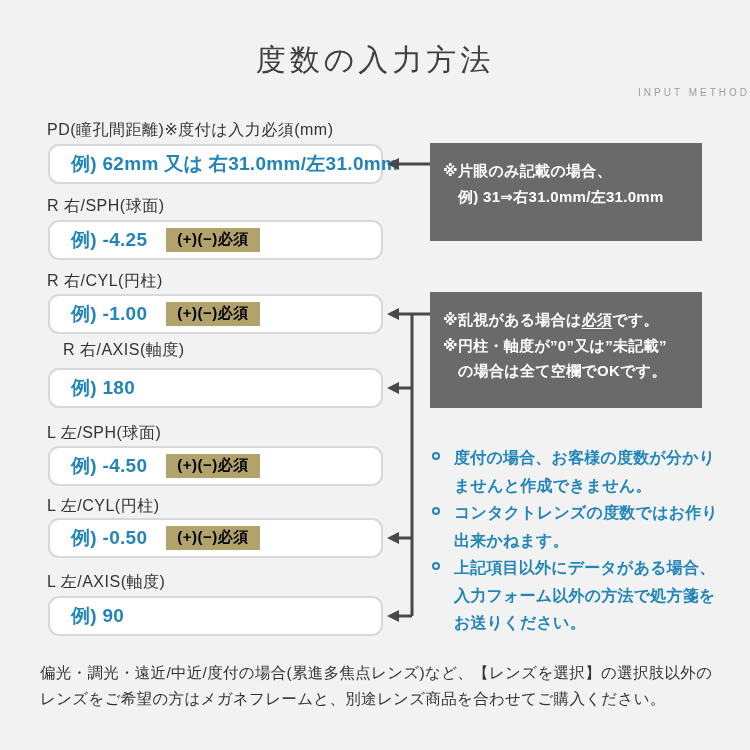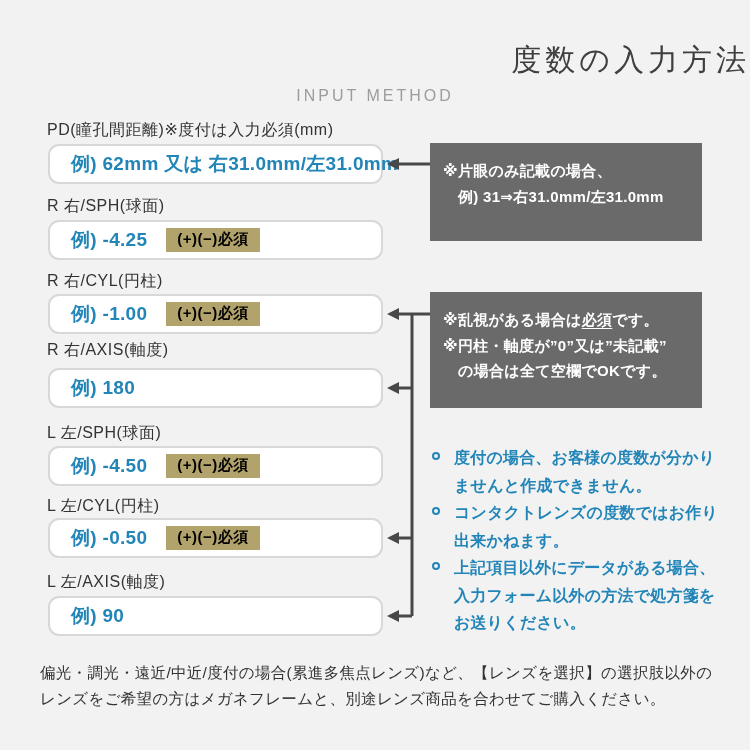--- a/index.html
+++ b/index.html
@@ -7,26 +7,26 @@
     font-family: "Liberation Sans", "DejaVu Sans", sans-serif;
     background:#f2f2f2;
   }
   .canvas {
     position:relative; width:750px; height:750px;
     background:#f2f2f2; overflow:hidden;
     color:#333;
   }
   .title {
     position:absolute; top:40px; left:0; width:750px;
-    text-align:right; font-size:30px; color:#3f3f3f;
+    text-align:center; font-size:30px; color:#3f3f3f;
     letter-spacing:4px; font-weight:400;
   }
   .subtitle {
     position:absolute; top:87px; left:0; width:750px;
-    text-align:center; font-size:16px; color:#9c9c9c;
+    text-align:right; font-size:10px; color:#9c9c9c;
     letter-spacing:3px; font-weight:400;
   }
   .field-label {
     position:absolute; left:47px; font-size:16px; color:#333;
     letter-spacing:0.5px; white-space:nowrap;
   }
   .example-box {
     position:absolute; left:48px; width:335px; height:40px;
     background:#ffffff; border:2px solid #d8d8d8; border-radius:11px;
     box-sizing:border-box; display:flex; align-items:center;
@@ -93,21 +93,21 @@
     <span class="example-text">例) -4.25</span>
     <span class="badge">(+)(−)必須</span>
   </div>
 
   <div class="field-label" style="top:271px;">R 右/CYL(円柱)</div>
   <div class="example-box" style="top:294px;">
     <span class="example-text">例) -1.00</span>
     <span class="badge">(+)(−)必須</span>
   </div>
 
-  <div class="field-label" style="top:340px;">R 右/AXIS(軸度)</div>
+  <div class="field-label" style="top:340px;margin-left:16px;">R 右/AXIS(軸度)</div>
   <div class="example-box" style="top:368px;">
     <span class="example-text">例) 180</span>
   </div>
 
   <div class="field-label" style="top:423px;">L 左/SPH(球面)</div>
   <div class="example-box" style="top:446px;">
     <span class="example-text">例) -4.50</span>
     <span class="badge">(+)(−)必須</span>
   </div>
 

